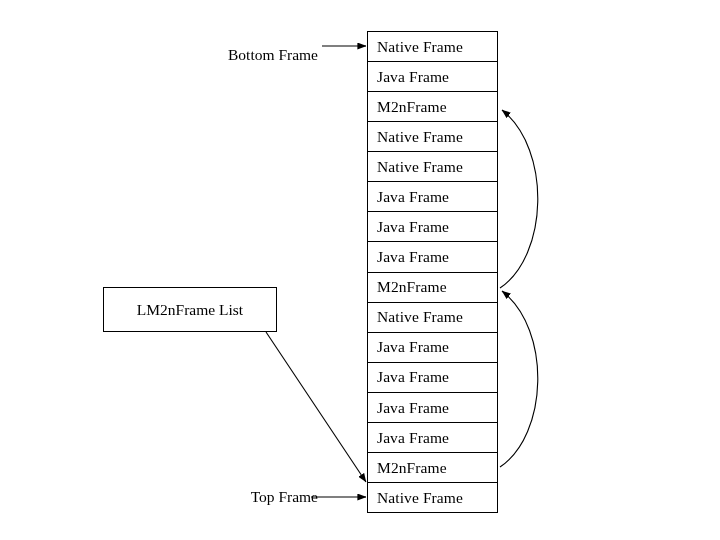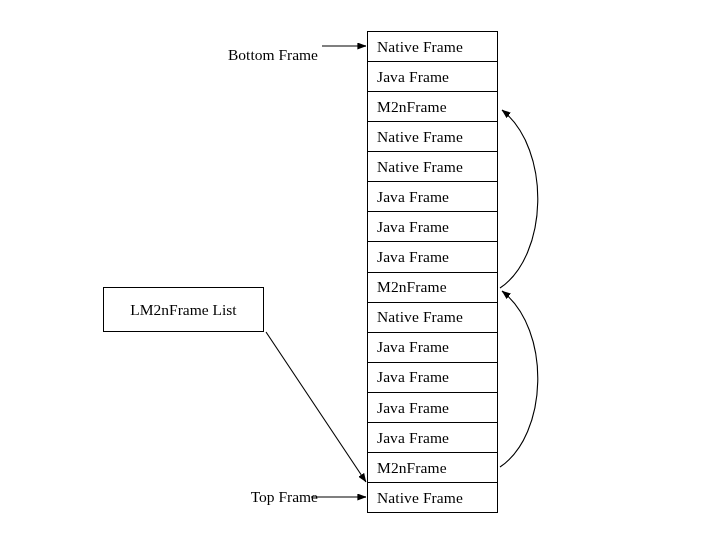--- a/index.html
+++ b/index.html
@@ -45,21 +45,21 @@
     letter-spacing: 0.1px;
   }
   .frame-row:last-child {
     border-bottom: none;
   }
   
   #lm2n-box {
     position: absolute;
     left: 103px;
     top: 287px;
-    width: 161px;
+    width: 174px;
     height: 45px;
     border: 1px solid #000000;
     box-sizing: border-box;
     background: #ffffff;
     display: flex;
     align-items: center;
     justify-content: center;
     font-size: 15.5px;
     color: #000000;
     white-space: nowrap;

